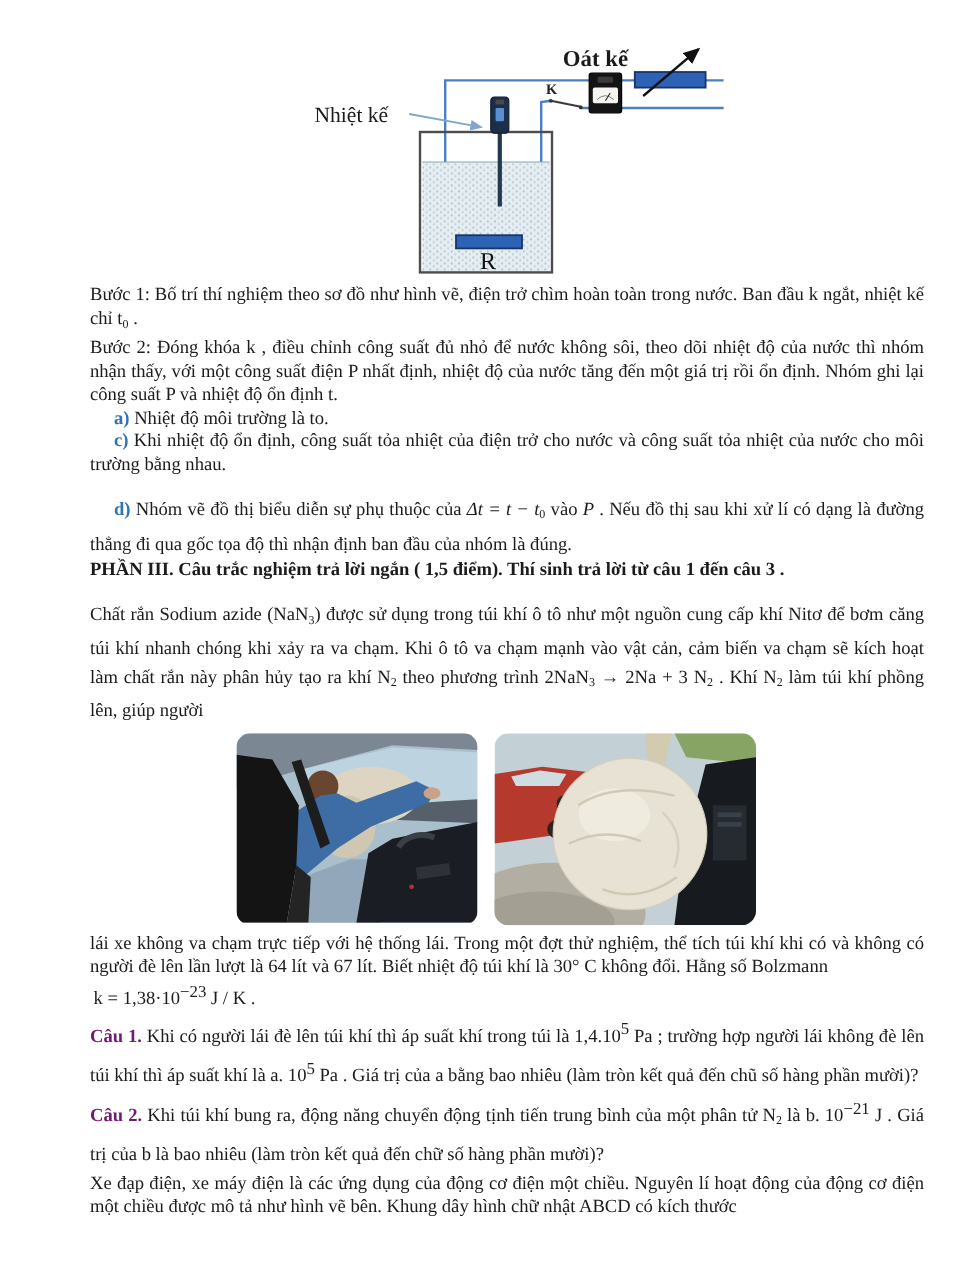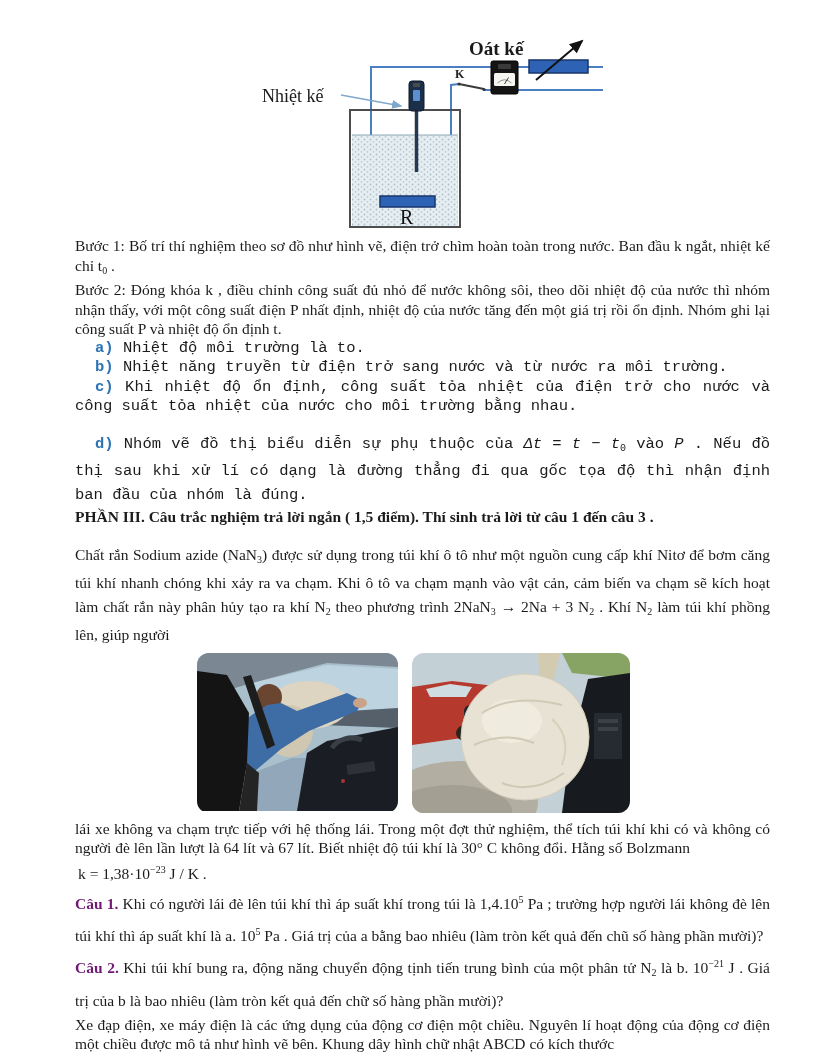--- a/index.html
+++ b/index.html
@@ -8,30 +8,30 @@
     position:relative;overflow:hidden;
     font-family:"Liberation Serif","DejaVu Serif",serif;
     color:#1b1b1b;
   }
   .inner{padding:0 46px 0 75px;}
   
   .figure-circuit{margin:33px 0 4px 180px;width:385px;height:199px;}
   
   .textblock{width:695px;}
   .para{margin:0;font-size:15.5px;line-height:19.5px;text-align:justify;}
-  .para.opt{text-indent:20px;font-family:Liberation Mono, monospace;}
+  .para.opt{text-indent:20px;}
   .para.loose{line-height:23.5px;margin-top:16px;}
   .para.xloose{line-height:28px;}
   .para.kline{line-height:24px;text-align:left;padding-left:3px;}
   .r-b{font-weight:bold;}
   .r-bb{font-weight:bold;color:#2E74B5;}
   .r-rb{font-weight:bold;color:#701a75;}
   .r-m{font-style:italic;}
   .r-sub{font-size:10px;vertical-align:-3px;}
-  .r-sup{font-size:10px;vertical-align:6px;}
+  .r-sup{font-size:14px;vertical-align:6px;}
   
   .photos-row{margin:6px 0 6px 122px;display:flex;gap:14px;}
   .photo{border-radius:12px;overflow:hidden;line-height:0;}
 </style>
 </head>
 <body>
 
 <div class="page">
   <div class="inner">
 
@@ -98,21 +98,20 @@
         </g>
         <text x="7" y="69" font-size="18" fill="#1a1a1a">Nhiệt kế</text>
         <line x1="86" y1="62" x2="146" y2="73" stroke="#7fa8cc" stroke-width="1.5" marker-end="url(#ah-blue)"></line>
       </svg>
     </div>
 
     <div class="textblock">
         <p class="para"><span>Bước 1: Bố trí thí nghiệm theo sơ đồ như hình vẽ, điện trở chìm hoàn toàn trong nước. Ban đầu k ngắt, nhiệt kế chỉ t</span><span class="r-sub">0</span><span> .</span></p>
         <p class="para"><span>Bước 2: Đóng khóa k , điều chỉnh công suất đủ nhỏ để nước không sôi, theo dõi nhiệt độ của nước thì nhóm nhận thấy, với một công suất điện P nhất định, nhiệt độ của nước tăng đến một giá trị rồi ổn định. Nhóm ghi lại công suất P và nhiệt độ ổn định t.</span></p>
         <p class="para opt"><span class="r-bb">a)</span><span> Nhiệt độ môi trường là to.</span></p>
-        <p class="para opt"><span class="r-bb">b)</span><span> Nhiệt năng truyền từ điện trở sang nước và từ nước ra môi trường.</span></p>
         <p class="para opt"><span class="r-bb">c)</span><span> Khi nhiệt độ ổn định, công suất tỏa nhiệt của điện trở cho nước và công suất tỏa nhiệt của nước cho môi trường bằng nhau.</span></p>
         <p class="para opt loose"><span class="r-bb">d)</span><span> Nhóm vẽ đồ thị biểu diễn sự phụ thuộc của </span><span class="r-m">Δt = t − t</span><span class="r-sub">0</span><span> vào </span><span class="r-m">P</span><span> . Nếu đồ thị sau khi xử lí có dạng là đường thẳng đi qua gốc tọa độ thì nhận định ban đầu của nhóm là đúng.</span></p>
         <p class="para"><span class="r-b">PHẦN III. Câu trắc nghiệm trả lời ngắn ( 1,5 điểm). Thí sinh trả lời từ câu 1 đến câu 3 .</span></p>
         <p class="para loose"><span>Chất rắn Sodium azide </span><span>(NaN</span><span class="r-sub">3</span><span>)</span><span> được sử dụng trong túi khí ô tô như một nguồn cung cấp khí Nitơ để bơm căng túi khí nhanh chóng khi xảy ra va chạm. Khi ô tô va chạm mạnh vào vật cản, cảm biến va chạm sẽ kích hoạt làm chất rắn này phân hủy tạo ra khí N</span><span class="r-sub">2</span><span> theo phương trình 2NaN</span><span class="r-sub">3</span><span> → 2Na + 3 N</span><span class="r-sub">2</span><span> . Khí N</span><span class="r-sub">2</span><span> làm túi khí phồng lên, giúp người</span></p>
       </div>
 
     <div class="photos-row">
       <div class="photo">
         <svg width="201" height="158" viewBox="0 0 201 158" xmlns="http://www.w3.org/2000/svg">
           <rect width="201" height="158" fill="#a9bfcc"></rect>

